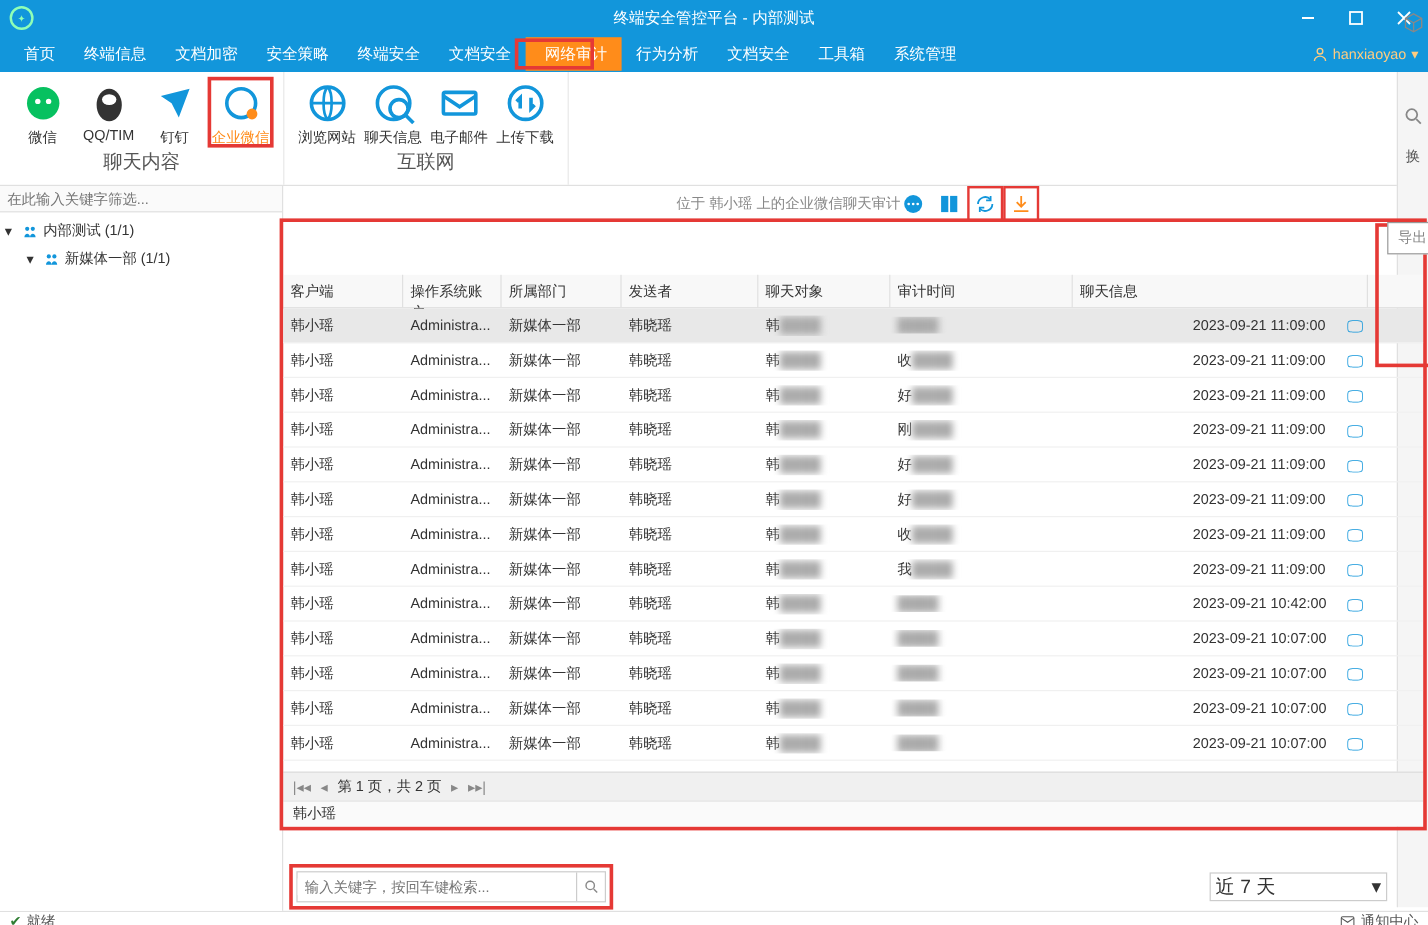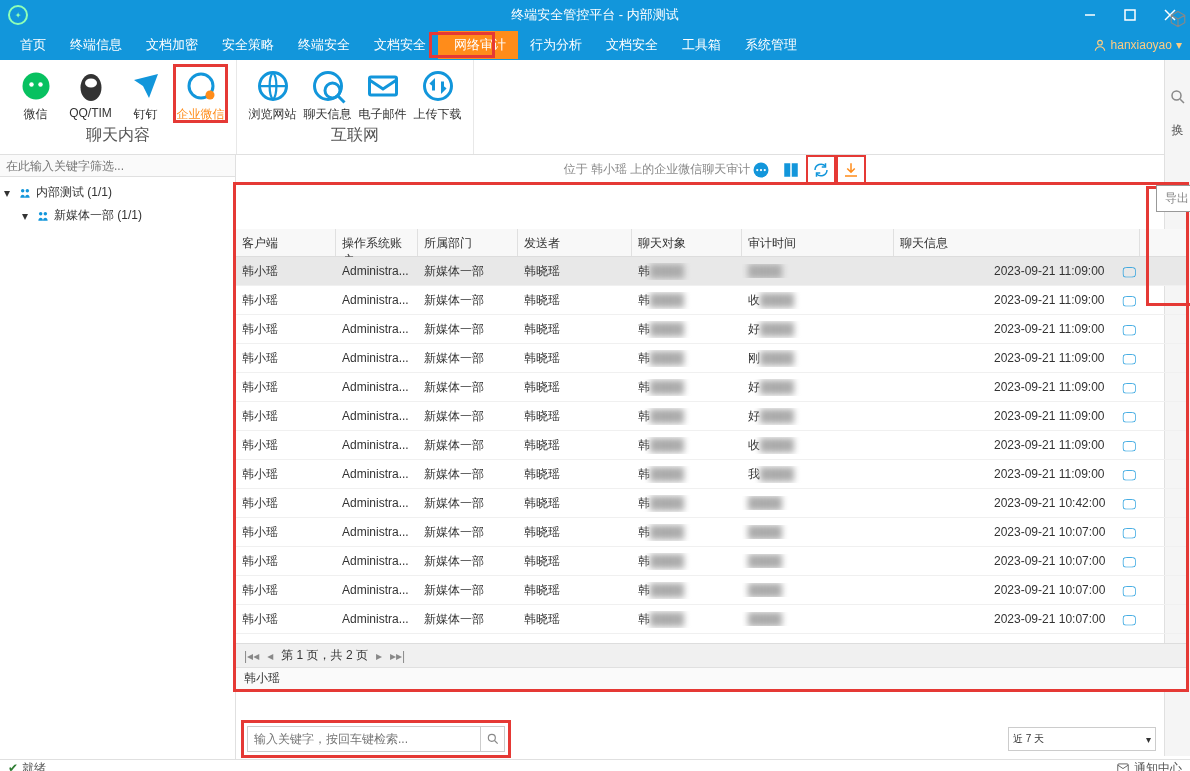--- a/index.html
+++ b/index.html
@@ -49,21 +49,21 @@
 .c0 { width: 100px; } .c1 { width: 82px; } .c2 { width: 100px; } .c3 { width: 114px; } .c4 { width: 110px; } .c5 { width: 246px; } .c6 { width: 152px; }
 .pager { height: 24px; background: #f0f0f0; display: flex; align-items: center; gap: 8px; padding: 0 8px; font-size: 12px; border-top: 1px solid #ddd; }
 .pager .pbtn { color: #888; }
 .detail-name { height: 22px; padding: 2px 8px; font-size: 12px; background: #fafafa; border-top: 1px solid #e0e0e0; }
 .detail-gap { height: 30px; }
 .bottom-row { height: 40px; display: flex; align-items: center; padding: 4px 8px; gap: 8px; }
 .kw-wrap { outline: 3px solid #e53935; padding: 3px; }
 .kw-box { display: flex; align-items: center; border: 1px solid #ccc; height: 26px; width: 258px; }
 .kw-box input { border: none; flex: 1; padding: 0 6px; font-size: 12px; outline: none; }
 .kw-box .sbtn { width: 24px; height: 24px; display: flex; align-items: center; justify-content: center; border-left: 1px solid #ccc; color: #888; }
-.time-select { margin-left: auto; border: 1px solid #ccc; height: 24px; width: 148px; padding: 0 4px; font-size: 10px; display: flex; align-items: center; justify-content: space-between; margin-right: 26px; gap: 48px; }
+.time-select { margin-left: auto; border: 1px solid #ccc; height: 24px; width: 148px; padding: 0 4px; font-size: 16px; display: flex; align-items: center; justify-content: space-between; margin-right: 26px; gap: 48px; }
 .statusbar { height: 17px; background: #fff; border-top: 1px solid #e0e0e0; display: flex; align-items: center; padding: 0 8px; font-size: 12px; color: #555; }
 .statusbar .left { display: flex; align-items: center; gap: 4px; }
 .statusbar .right { margin-left: auto; display: flex; align-items: center; gap: 4px; }
 .highlight-box { position: absolute; border: 3px solid #e53935; pointer-events: none; z-index: 5; }
 svg { display: block; }
 </style>
 </head>
 <body>
 
 <div class="titlebar">

